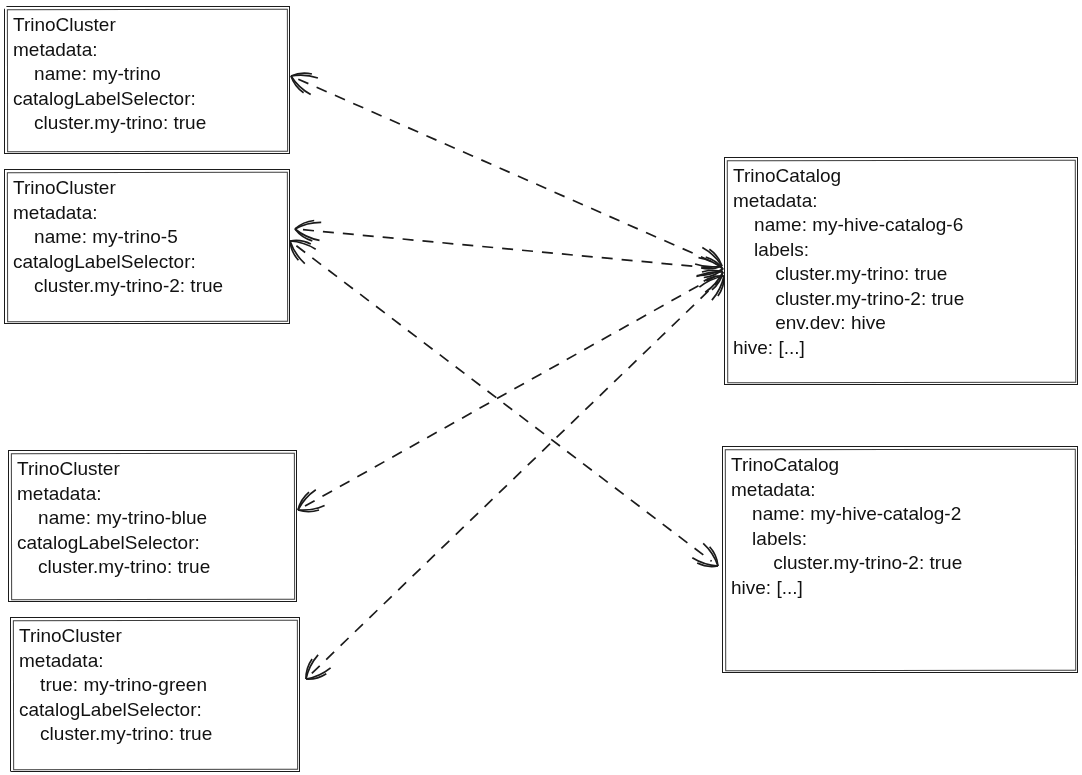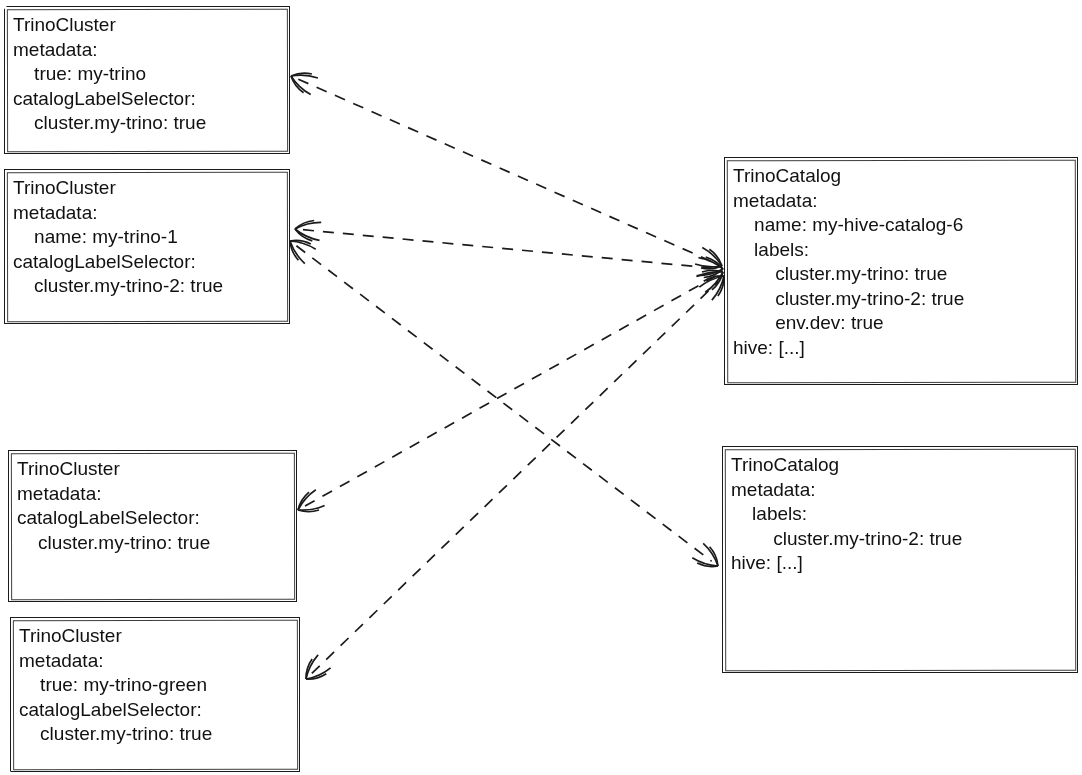--- a/index.html
+++ b/index.html
@@ -94,60 +94,62 @@
       <path d="M 709.6 546.8 Q 717.0 555.0 718 566" fill="none" stroke="#1b1b1b" stroke-width="1.7"></path>
       <path d="M 315.7 249.2 Q 303.9 241.8 290 241" fill="none" stroke="#1b1b1b" stroke-width="1.7"></path>
       <path d="M 310.8 243.9 Q 300.9 239.0 290 241" fill="none" stroke="#1b1b1b" stroke-width="1.7"></path>
       <path d="M 304.8 263.6 Q 294.5 254.2 290 241" fill="none" stroke="#1b1b1b" stroke-width="1.7"></path>
       <path d="M 298.4 260.2 Q 291.0 252.0 290 241" fill="none" stroke="#1b1b1b" stroke-width="1.7"></path>
     </svg>
 
   <div class="node" style="left:4px;top:6px;width:286px;height:148px">
     <div class="nline">TrinoCluster</div>
     <div class="nline">metadata:</div>
-    <div class="nline">    true: my-trino</div>
+    <div class="nline">    name: my-trino</div>
     <div class="nline">catalogLabelSelector:</div>
     <div class="nline">    cluster.my-trino: true</div>
   </div>
 
   <div class="node" style="left:4px;top:169px;width:286px;height:155px">
     <div class="nline">TrinoCluster</div>
     <div class="nline">metadata:</div>
-    <div class="nline">    name: my-trino-1</div>
+    <div class="nline">    name: my-trino-5</div>
     <div class="nline">catalogLabelSelector:</div>
     <div class="nline">    cluster.my-trino-2: true</div>
   </div>
 
   <div class="node" style="left:8px;top:450px;width:289px;height:152px">
     <div class="nline">TrinoCluster</div>
     <div class="nline">metadata:</div>
+    <div class="nline">    name: my-trino-blue</div>
     <div class="nline">catalogLabelSelector:</div>
     <div class="nline">    cluster.my-trino: true</div>
   </div>
 
   <div class="node" style="left:10px;top:617px;width:290px;height:155px">
     <div class="nline">TrinoCluster</div>
     <div class="nline">metadata:</div>
     <div class="nline">    true: my-trino-green</div>
     <div class="nline">catalogLabelSelector:</div>
     <div class="nline">    cluster.my-trino: true</div>
   </div>
 
   <div class="node" style="left:724px;top:157px;width:354px;height:228px">
     <div class="nline">TrinoCatalog</div>
     <div class="nline">metadata:</div>
     <div class="nline">    name: my-hive-catalog-6</div>
     <div class="nline">    labels:</div>
     <div class="nline">        cluster.my-trino: true</div>
     <div class="nline">        cluster.my-trino-2: true</div>
-    <div class="nline">        env.dev: true</div>
+    <div class="nline">        env.dev: hive</div>
     <div class="nline">hive: [...]</div>
   </div>
 
   <div class="node" style="left:722px;top:446px;width:356px;height:227px">
     <div class="nline">TrinoCatalog</div>
     <div class="nline">metadata:</div>
+    <div class="nline">    name: my-hive-catalog-2</div>
     <div class="nline">    labels:</div>
     <div class="nline">        cluster.my-trino-2: true</div>
     <div class="nline">hive: [...]</div>
   </div>
 
 </div>
 
 </body></html>

